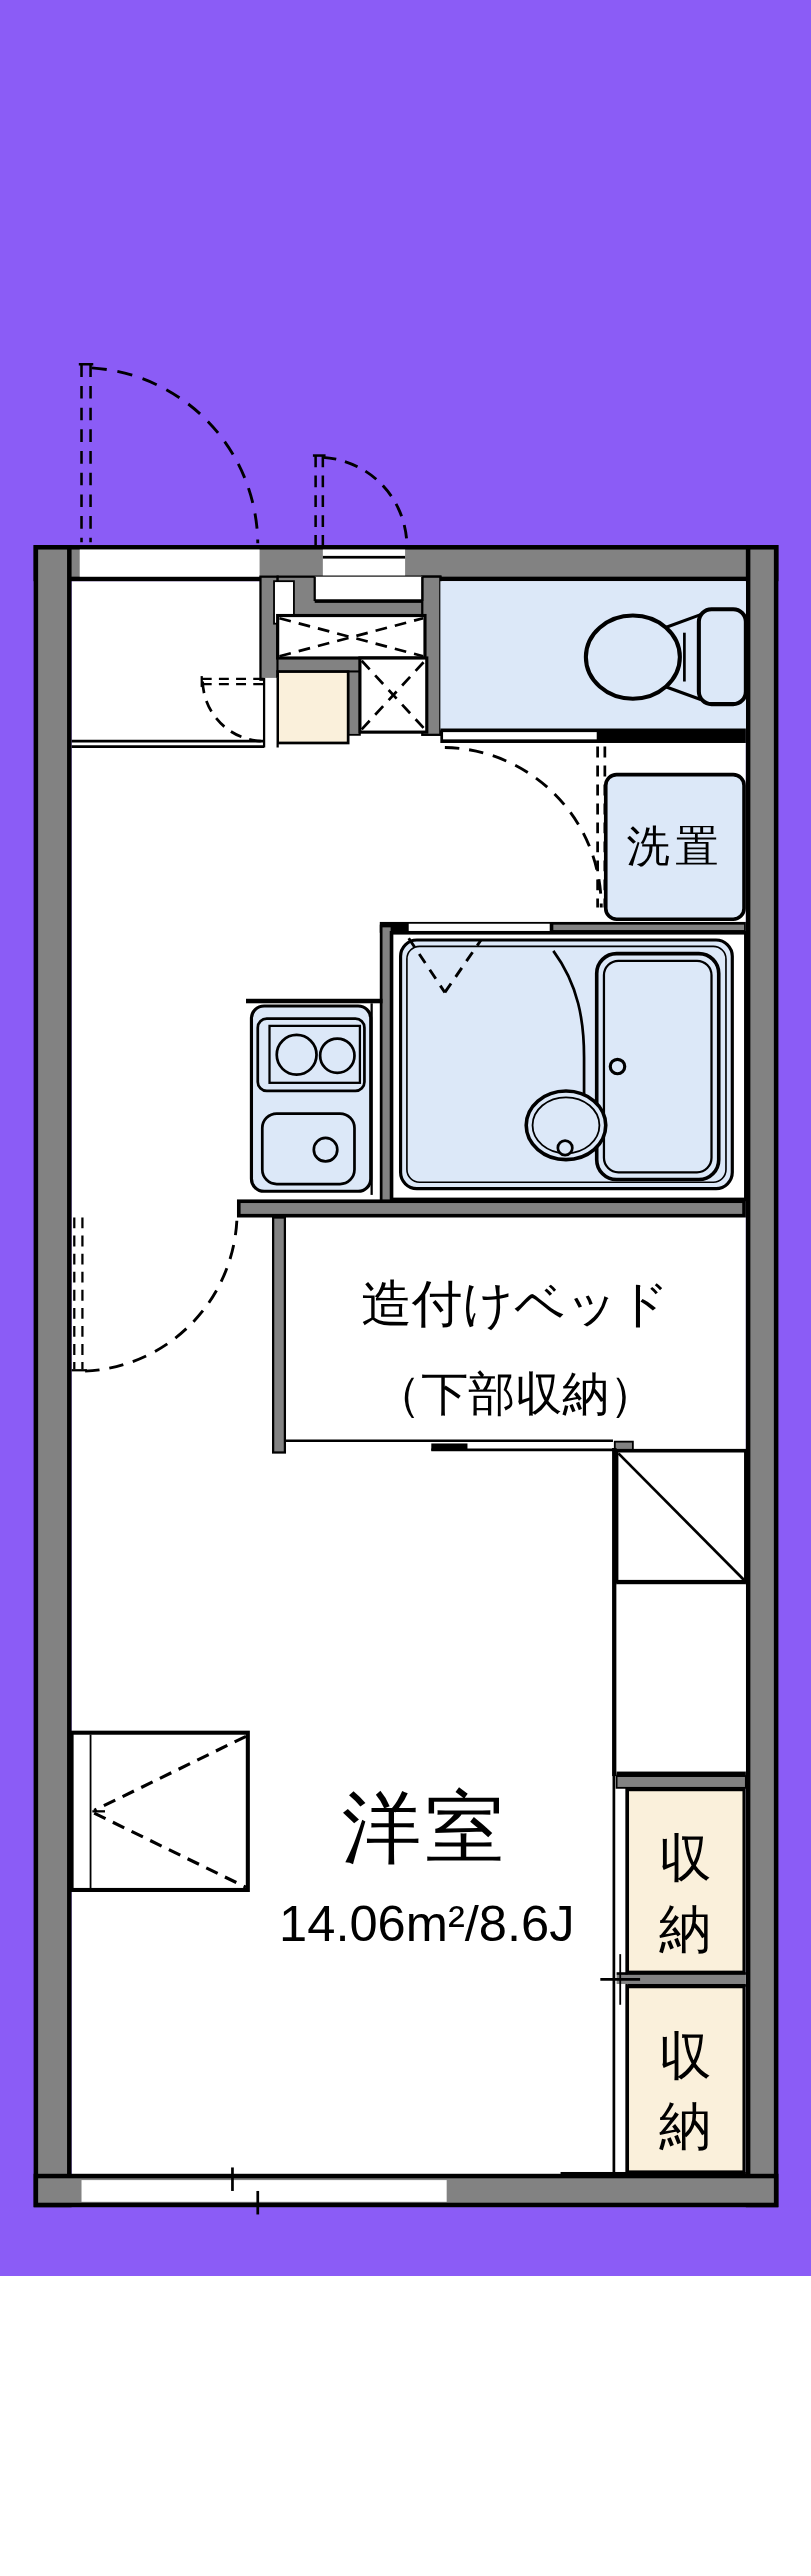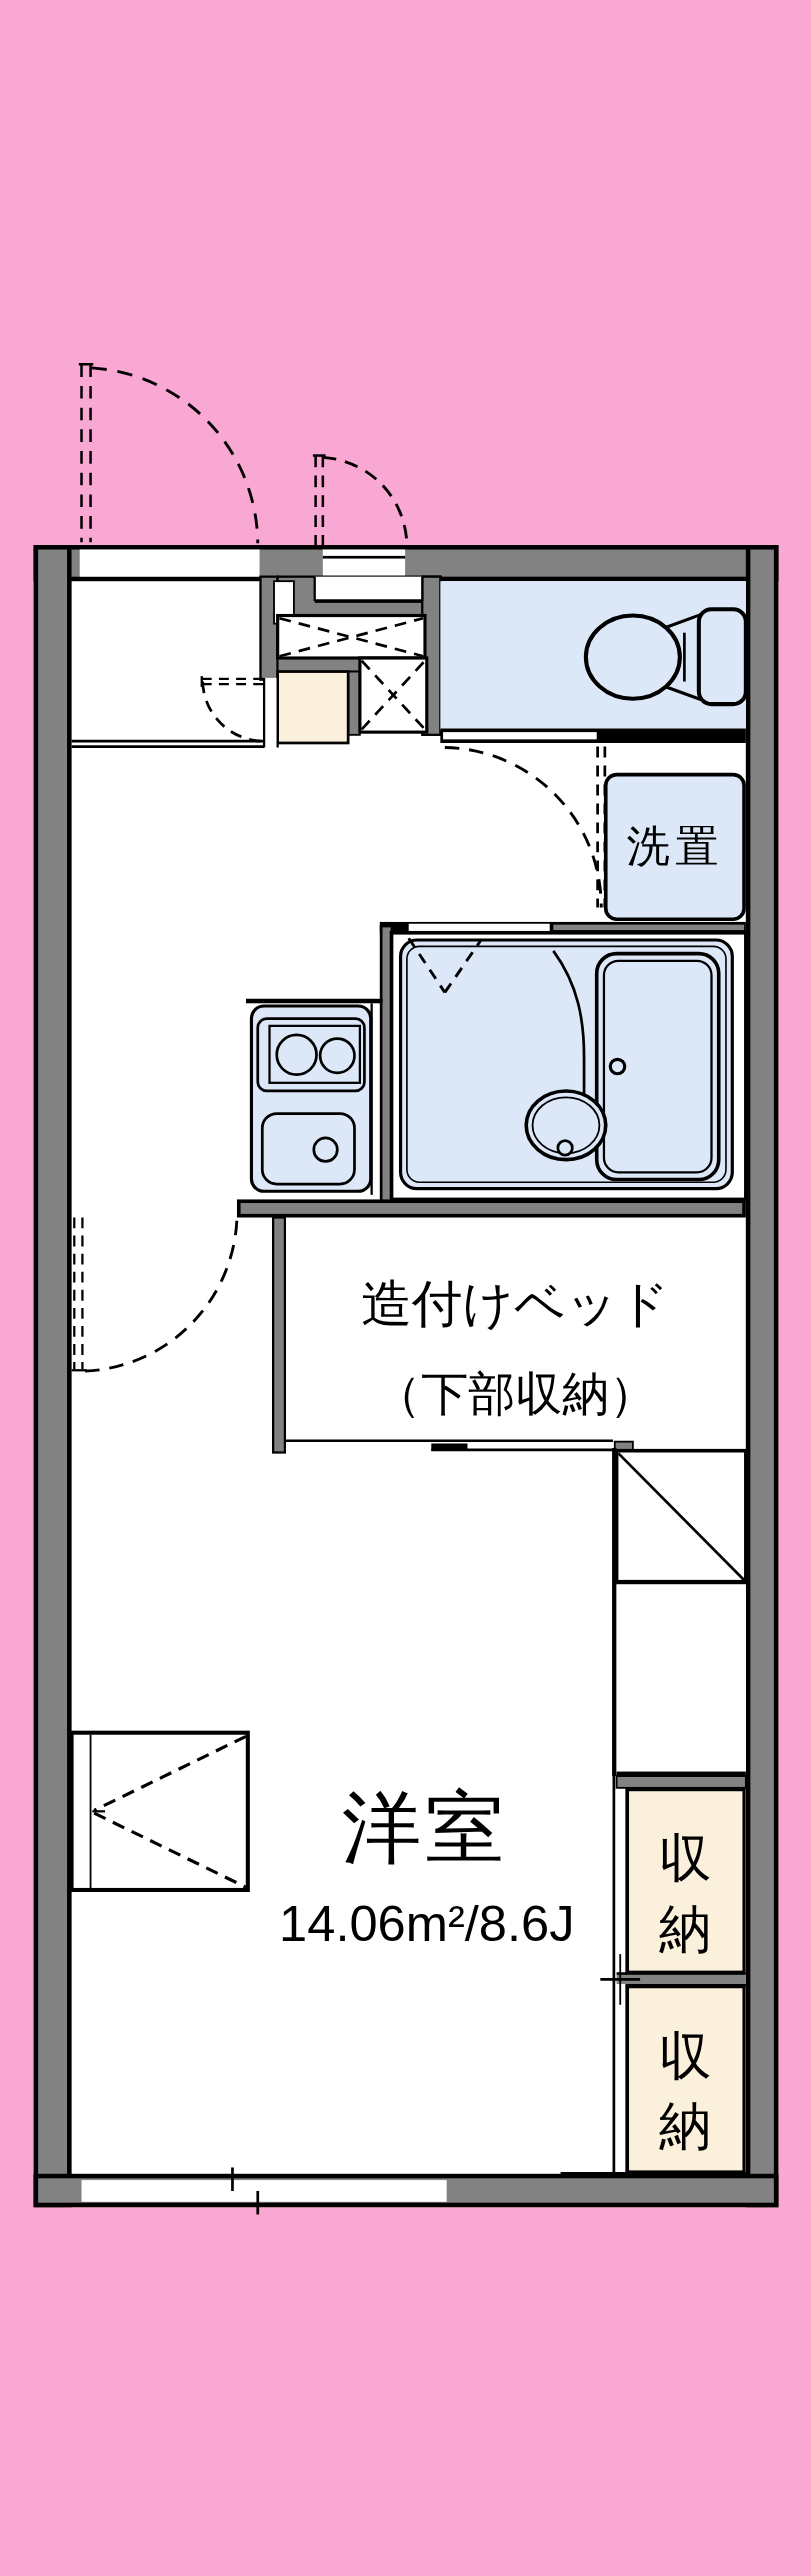--- a/index.html
+++ b/index.html
@@ -1,16 +1,16 @@
 <!DOCTYPE html>
 <html style="font-size:14.5px"><head>
 <meta charset="utf-8">
 <style>
   html,body{margin:0;padding:0;background:#ffffff;}
-  #stage{position:relative;width:812px;height:2576px;background:#f9a8d4;overflow:hidden;
+  #stage{position:relative;width:812px;height:2276px;background:#8b5cf6;overflow:hidden;
          font-family:"Liberation Sans", sans-serif;}
   svg{position:absolute;left:0;top:0;}
   text{font-family:"Liberation Sans","DejaVu Sans",sans-serif;fill:#000;}
 </style>
 </head>
 <body>
 
 <div id="stage">
 <svg width="812" height="2576" viewBox="0 0 898 2850">
 

